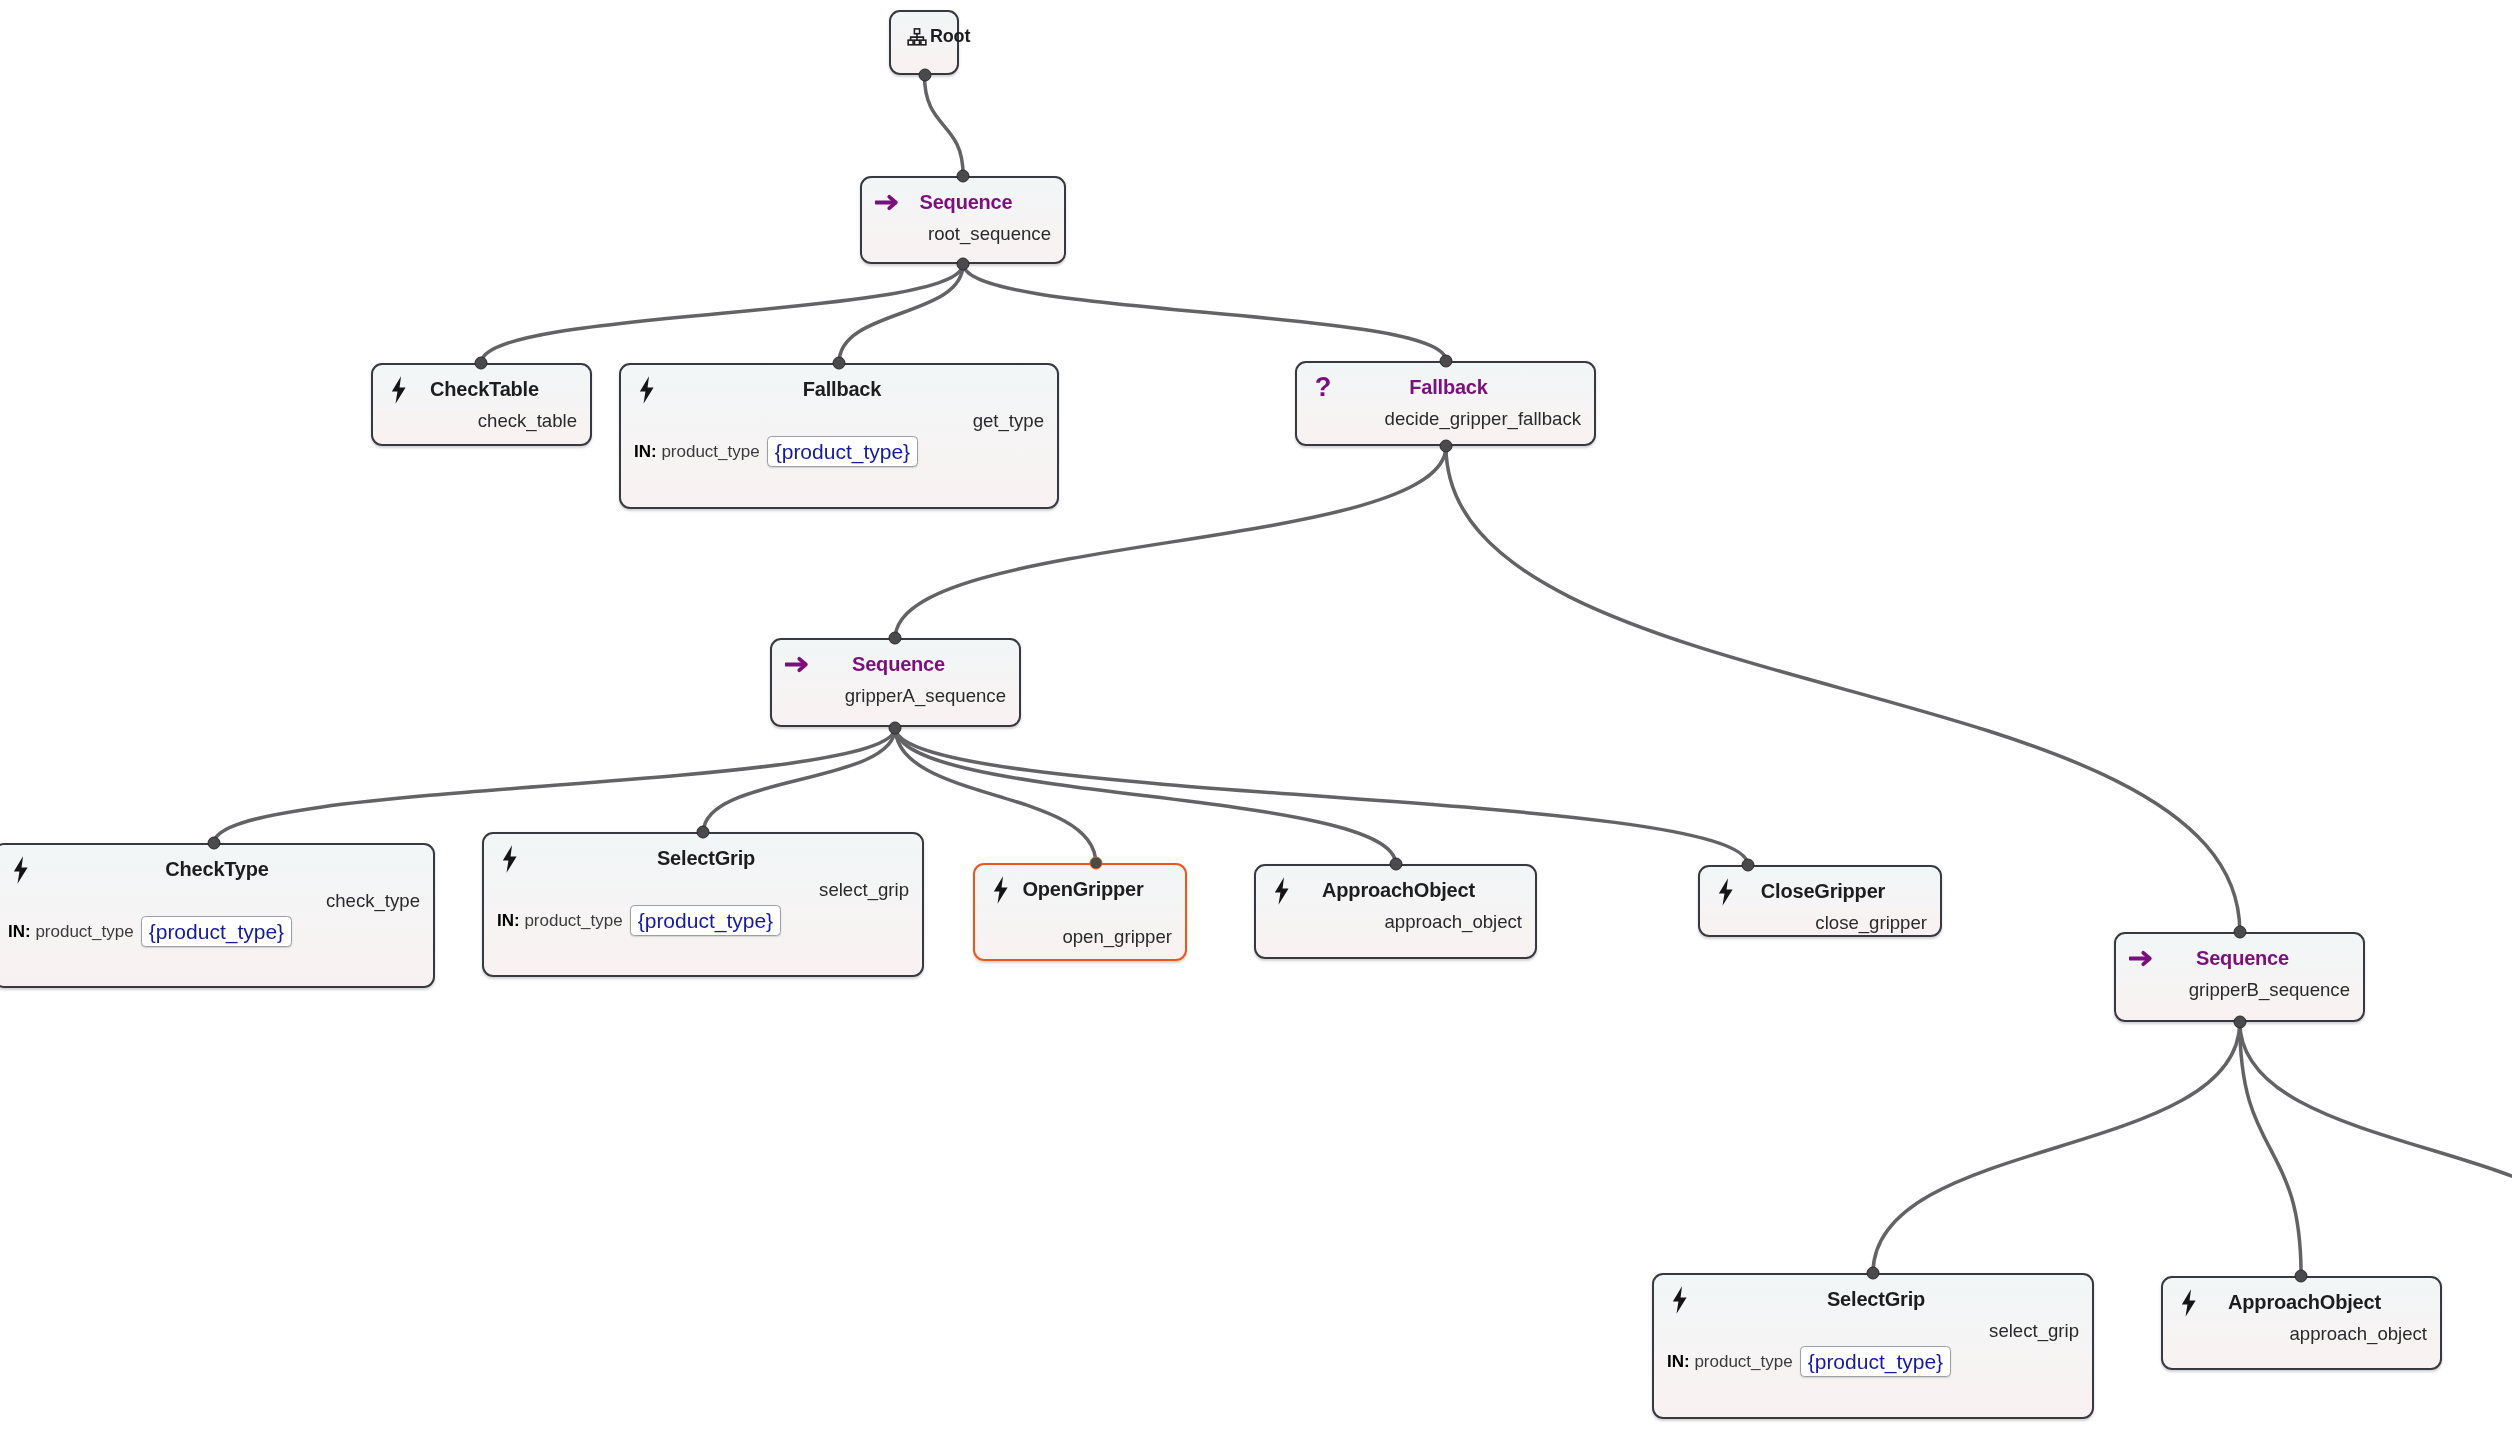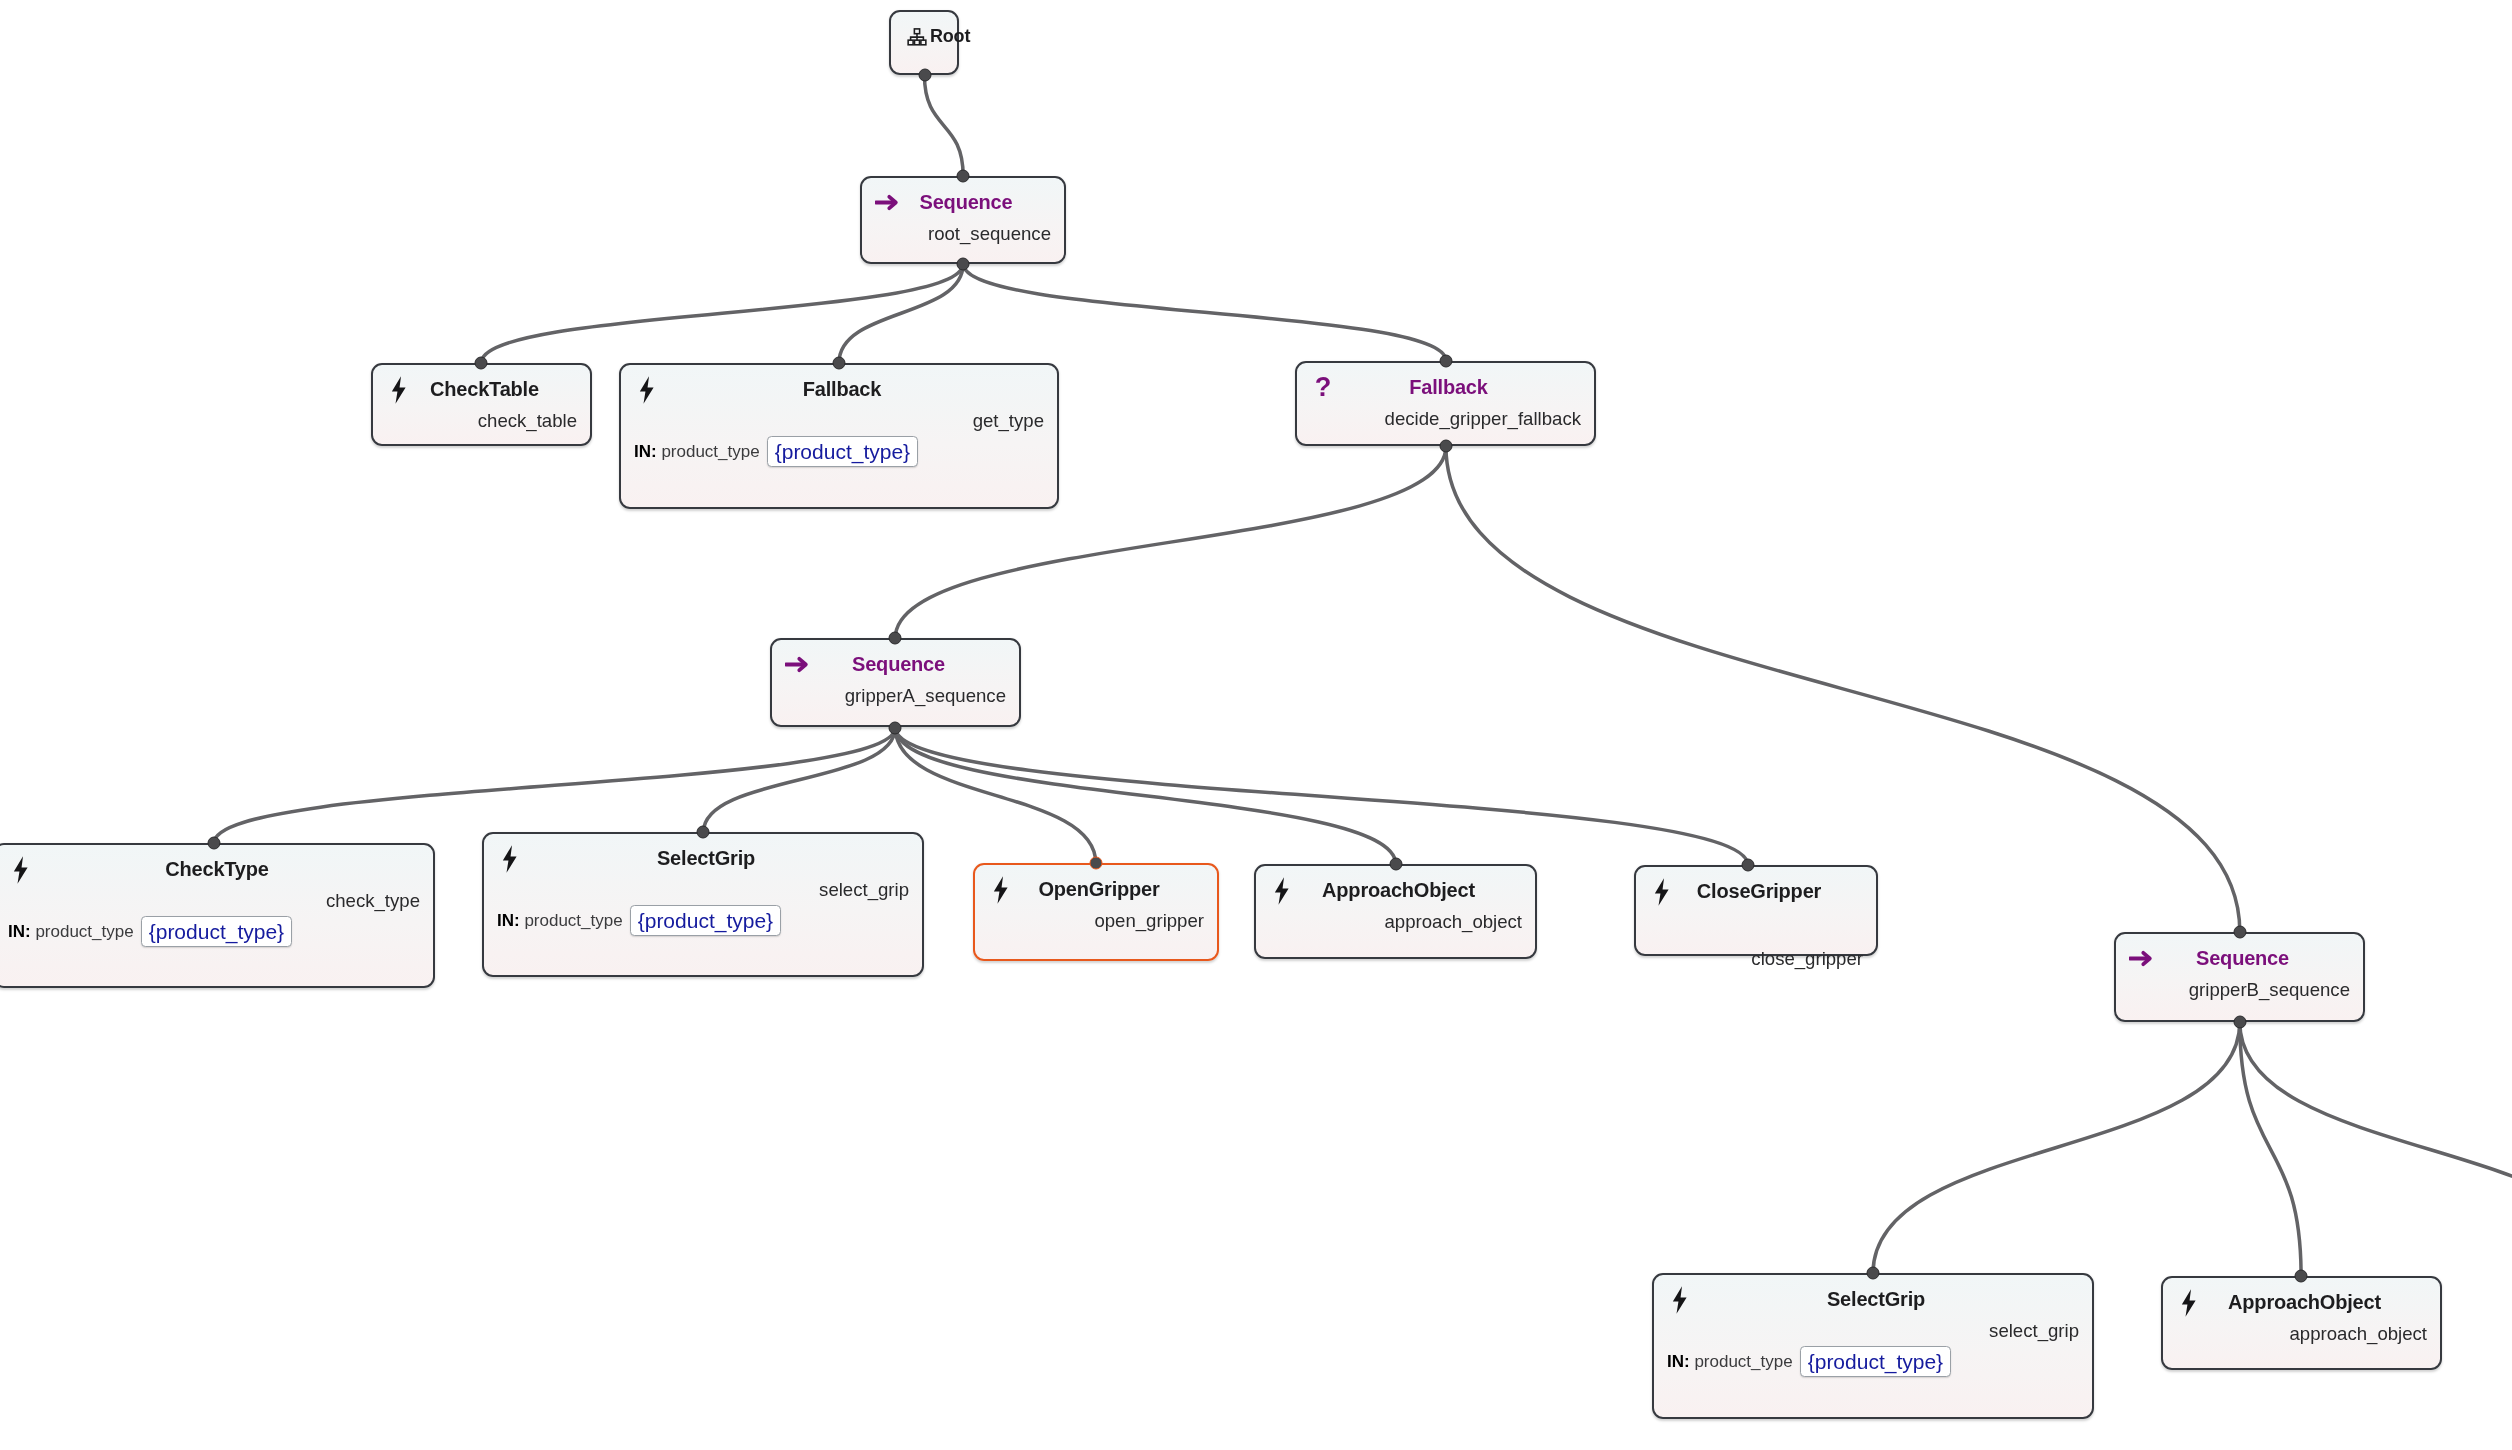--- a/index.html
+++ b/index.html
@@ -231,21 +231,21 @@
             </svg>
           </span>
           <span class="node-title">SelectGrip</span>
         </div>
         <div class="node-subtitle">select_grip</div>
         <div class="node-ports">
           <span class="port-label"><b>IN:</b> product_type</span>
           <span class="port-value">{product_type}</span>
         </div>
       </div>
-      <div class="bt-node highlight" style="left: 973px; top: 863px; width: 246px; height: 98px;">
+      <div class="bt-node highlight" style="left: 973px; top: 863px; width: 214px; height: 98px; gap: 16px;">
         <div class="node-head">
           <span class="node-icon">
             <svg width="22" height="28" viewBox="0 0 24 30" aria-hidden="true">
               <path d="M14.2 0 L4.2 16.6 L10.3 16.6 L8.2 30 L19.2 12.4 L12.6 12.4 Z" fill="#151517"></path>
             </svg>
           </span>
           <span class="node-title">OpenGripper</span>
         </div>
         <div class="node-subtitle">open_gripper</div>
       </div>
@@ -253,21 +253,21 @@
         <div class="node-head">
           <span class="node-icon">
             <svg width="22" height="28" viewBox="0 0 24 30" aria-hidden="true">
               <path d="M14.2 0 L4.2 16.6 L10.3 16.6 L8.2 30 L19.2 12.4 L12.6 12.4 Z" fill="#151517"></path>
             </svg>
           </span>
           <span class="node-title">ApproachObject</span>
         </div>
         <div class="node-subtitle">approach_object</div>
       </div>
-      <div class="bt-node" style="left: 1634px; top: 865px; width: 244px; height: 91px; gap: 36px;">
+      <div class="bt-node" style="left: 1698px; top: 865px; width: 244px; height: 72px;">
         <div class="node-head">
           <span class="node-icon">
             <svg width="22" height="28" viewBox="0 0 24 30" aria-hidden="true">
               <path d="M14.2 0 L4.2 16.6 L10.3 16.6 L8.2 30 L19.2 12.4 L12.6 12.4 Z" fill="#151517"></path>
             </svg>
           </span>
           <span class="node-title">CloseGripper</span>
         </div>
         <div class="node-subtitle">close_gripper</div>
       </div>

